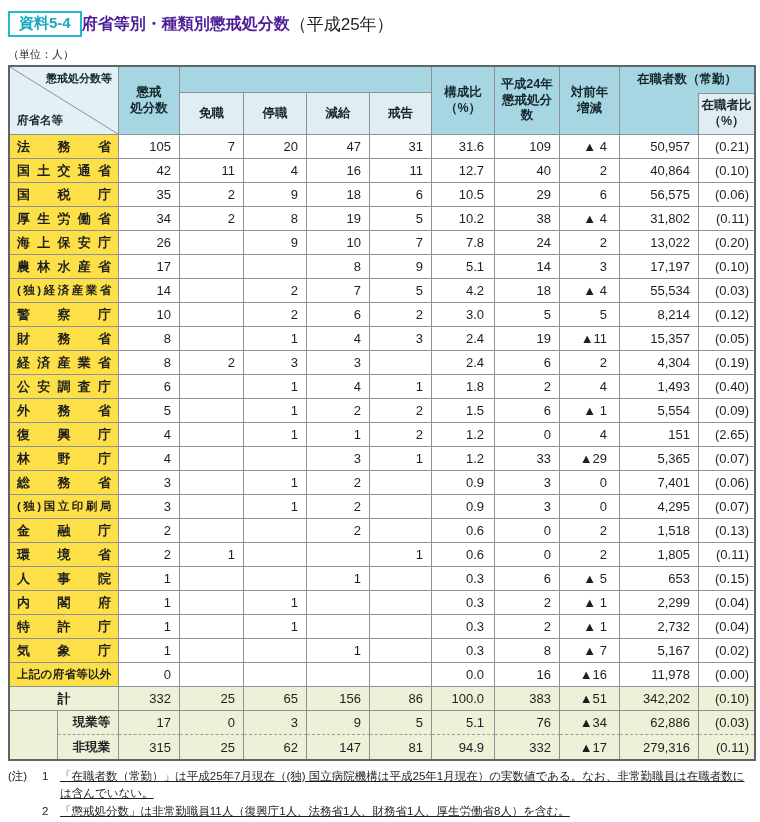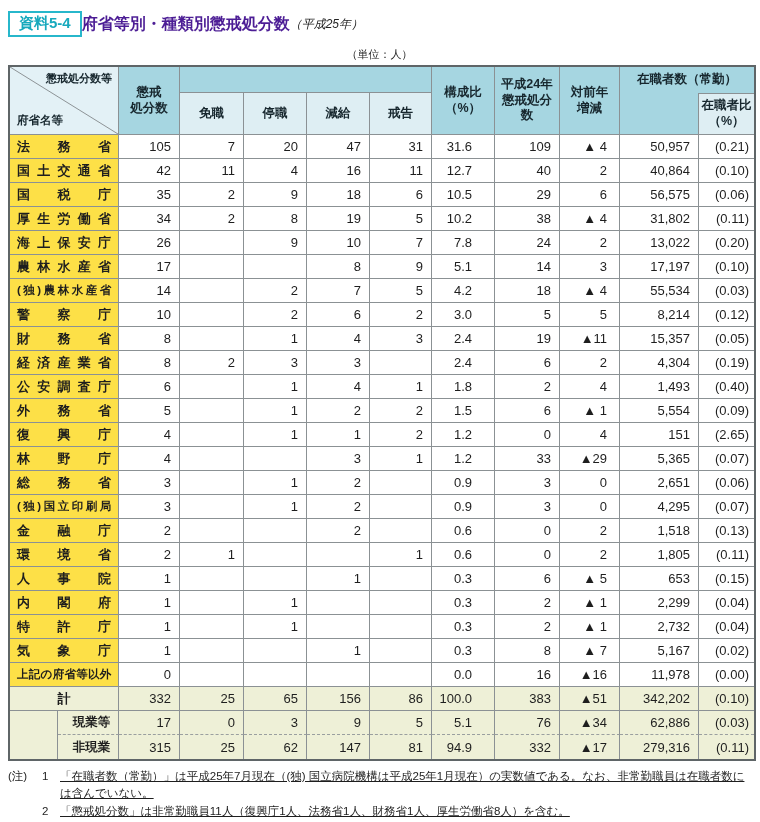--- a/index.html
+++ b/index.html
@@ -3,22 +3,22 @@
 <meta charset="utf-8">
 <style>
   html,body{margin:0;padding:0;background:#fff;}
   body{width:760px;height:822px;font-family:"Liberation Sans","DejaVu Sans",sans-serif;color:#1e1e1e;overflow:hidden;}
   .page{width:744px;margin:0 8px;}
 
   
   .titlebar{display:flex;align-items:center;gap:0;padding-top:9px;height:30px;}
   .badge{border:2px solid #27b7cb;color:#17a9bd;font-size:15px;font-weight:600;padding:1px 9px 2px;line-height:1.25;}
   .main-title{font-size:16px;font-weight:bold;color:#4c1d95;}
-  .title-note{font-size:12px;color:#222;font-style:italic;}
-  .unit{font-size:11px;text-align:center;margin:8px 1px 3px 0;}
+  .title-note{font-size:17px;color:#222;}
+  .unit{font-size:11px;text-align:left;margin:8px 1px 3px 0;}
 
   
   table{border-collapse:separate;border-spacing:0;table-layout:fixed;width:744px;border:2px solid #5f6567;}
   th,td{border-right:1px solid #8b9194;border-bottom:1px solid #8b9194;box-sizing:border-box;
         vertical-align:middle;font-weight:normal;overflow:hidden;}
   th:last-child,td:last-child{border-right:0;}
   tr.lastrow td{border-bottom:0;}
 
   thead th{background:#a6d6e1;color:#17272e;font-size:12.5px;font-weight:600;line-height:1.25;text-align:center;}
   thead tr.h1 th{height:26px;}
@@ -31,21 +31,21 @@
   .diag{background:#e3f1f6;position:relative;padding:0;}
   .diag svg{position:absolute;left:0;top:0;width:100%;height:100%;}
   .diag .dtop{position:absolute;top:5px;right:6px;font-size:11px;font-weight:600;}
   .diag .dbot{position:absolute;bottom:7px;left:7px;font-size:11.5px;font-weight:600;}
 
   tbody td{height:24px;font-size:13px;line-height:1;background:#fff;}
   td.lbl{background:#fde047;font-weight:600;font-size:13px;padding:0 7px;
          text-align:justify;text-align-last:justify;}
   td.lbl.small{font-size:11.5px;letter-spacing:-0.3px;}
   td.val{text-align:right;padding-right:8px;font-family:"Liberation Sans","DejaVu Sans",sans-serif;}
-  td.c-pct{padding-right:22px;}
+  td.c-pct{padding-right:10px;}
   td.c-chg{padding-right:12px;}
   td.c-paren{padding-right:5px;}
 
   tr.sum td{background:#eef0d7;}
   td.sum-label{text-align:center;text-align-last:center;font-weight:600;padding:0 7px;}
   td.sub-label{text-align:center;font-weight:600;padding-left:8px;font-size:12.5px;}
   td.spacer{border-bottom:0;}
   .dash{border-bottom:1px dashed #9a9f9f !important;}
 
   
@@ -195,21 +195,21 @@
           <td class="val c-num"></td>
           <td class="val c-num">8</td>
           <td class="val c-num">9</td>
           <td class="val c-pct">5.1</td>
           <td class="val c-num">14</td>
           <td class="val c-chg">3</td>
           <td class="val c-num">17,197</td>
           <td class="val c-paren">(0.10)</td>
         </tr>
         <tr>
-          <td colspan="2" class="lbl small">(独)農林水産省</td>
+          <td colspan="2" class="lbl small">(独)経済産業省</td>
           <td class="val c-num">14</td>
           <td class="val c-num"></td>
           <td class="val c-num">2</td>
           <td class="val c-num">7</td>
           <td class="val c-num">5</td>
           <td class="val c-pct">4.2</td>
           <td class="val c-num">18</td>
           <td class="val c-chg">▲ 4</td>
           <td class="val c-num">55,534</td>
           <td class="val c-paren">(0.03)</td>
@@ -308,21 +308,21 @@
         <tr>
           <td colspan="2" class="lbl">総務省</td>
           <td class="val c-num">3</td>
           <td class="val c-num"></td>
           <td class="val c-num">1</td>
           <td class="val c-num">2</td>
           <td class="val c-num"></td>
           <td class="val c-pct">0.9</td>
           <td class="val c-num">3</td>
           <td class="val c-chg">0</td>
-          <td class="val c-num">2,651</td>
+          <td class="val c-num">7,401</td>
           <td class="val c-paren">(0.06)</td>
         </tr>
         <tr>
           <td colspan="2" class="lbl small">(独)国立印刷局</td>
           <td class="val c-num">3</td>
           <td class="val c-num"></td>
           <td class="val c-num">1</td>
           <td class="val c-num">2</td>
           <td class="val c-num"></td>
           <td class="val c-pct">0.9</td>

